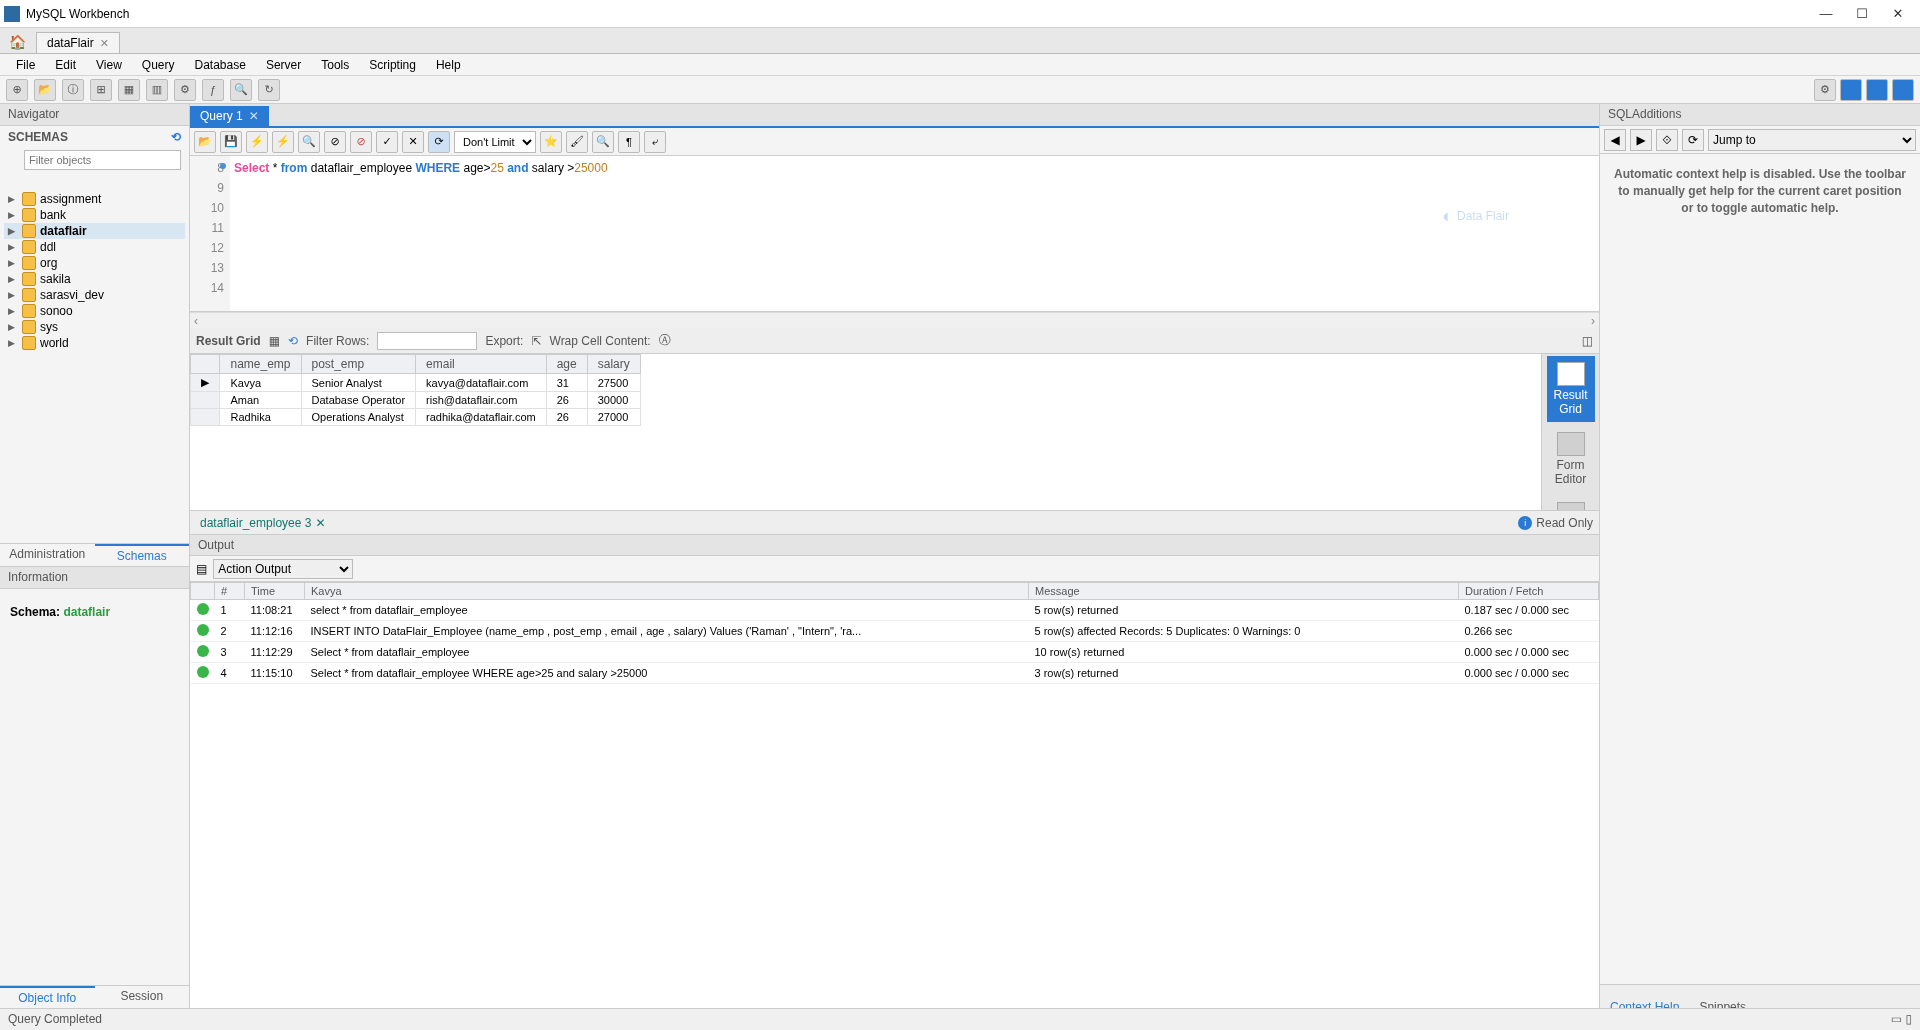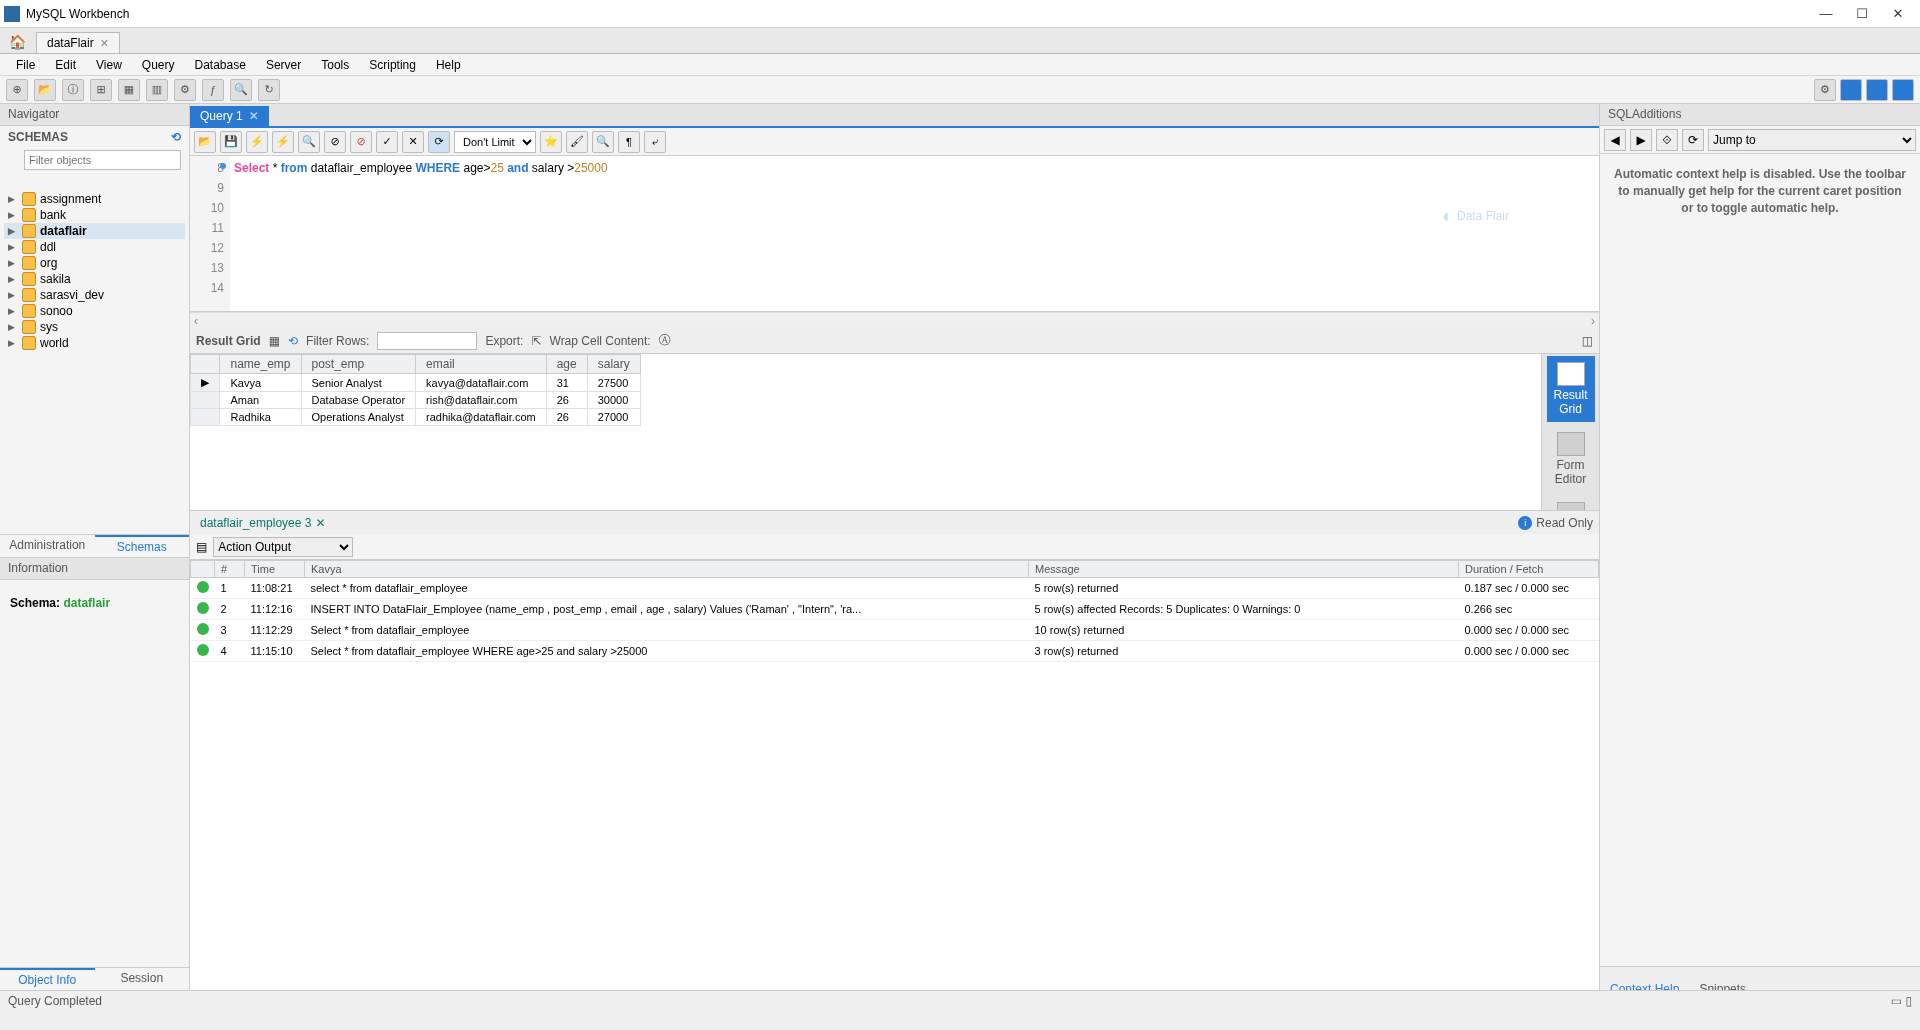--- a/index.html
+++ b/index.html
@@ -87,21 +87,21 @@
 
 .sql-add { width:320px; background:#f4f4f4; display:flex; flex-direction:column;}
 .sql-add .toolbar2 { height:28px; border-bottom:1px solid #ccc; display:flex; align-items:center; gap:4px; padding:0 4px;}
 .sql-add .toolbar2 .nav { width:22px; height:22px; border:1px solid #bbb; background:#eee; display:flex; align-items:center; justify-content:center; cursor:pointer;}
 .sql-add .toolbar2 select { height:22px; border:1px solid #bbb; flex:1;}
 .sql-add .body { flex:1; padding:12px; text-align:center; color:#666; font-weight:bold; font-size:12px; line-height:1.4;}
 .sql-add .btabs { height:24px; background:#eee; display:flex; border-top:1px solid #ccc;}
 .sql-add .btabs .t { padding:3px 10px; cursor:pointer; color:#555;margin-top:12px;}
 .sql-add .btabs .t.active { color:#2a7ad4;}
 
-.statusbar { height:40px; background:#f0f0f0; border-top:1px solid #ccc; padding:3px 8px; color:#555; font-size:11px; display:flex; justify-content:space-between;}
+.statusbar { height:22px; background:#f0f0f0; border-top:1px solid #ccc; padding:3px 8px; color:#555; font-size:11px; display:flex; justify-content:space-between;}
 </style>
 </head>
 <body>
 
 <div class="titlebar">
   <div class="logo"></div>
   <div>MySQL Workbench</div>
   <div class="spacer"></div>
   <div class="wbtn">—</div>
   <div class="wbtn">☐</div>
@@ -339,20 +339,21 @@
           <span>dataflair_employee 3</span>
           <span>✕</span>
         </div>
       <div class="spacer"></div>
       <div class="readonly">
           <div class="info-circle">i</div>
           <span>Read Only</span>
         </div>
     </div>
 
+    <div class="output-head">Output</div>
     <div class="output-sel">
       <span>▤</span>
       <select><option>Action Output</option></select>
     </div>
     <div class="output-table" style="height:130px">
       <table>
         <tbody>
             <tr>
           <th style="width:24px"></th>
           <th style="width:30px">#</th>

